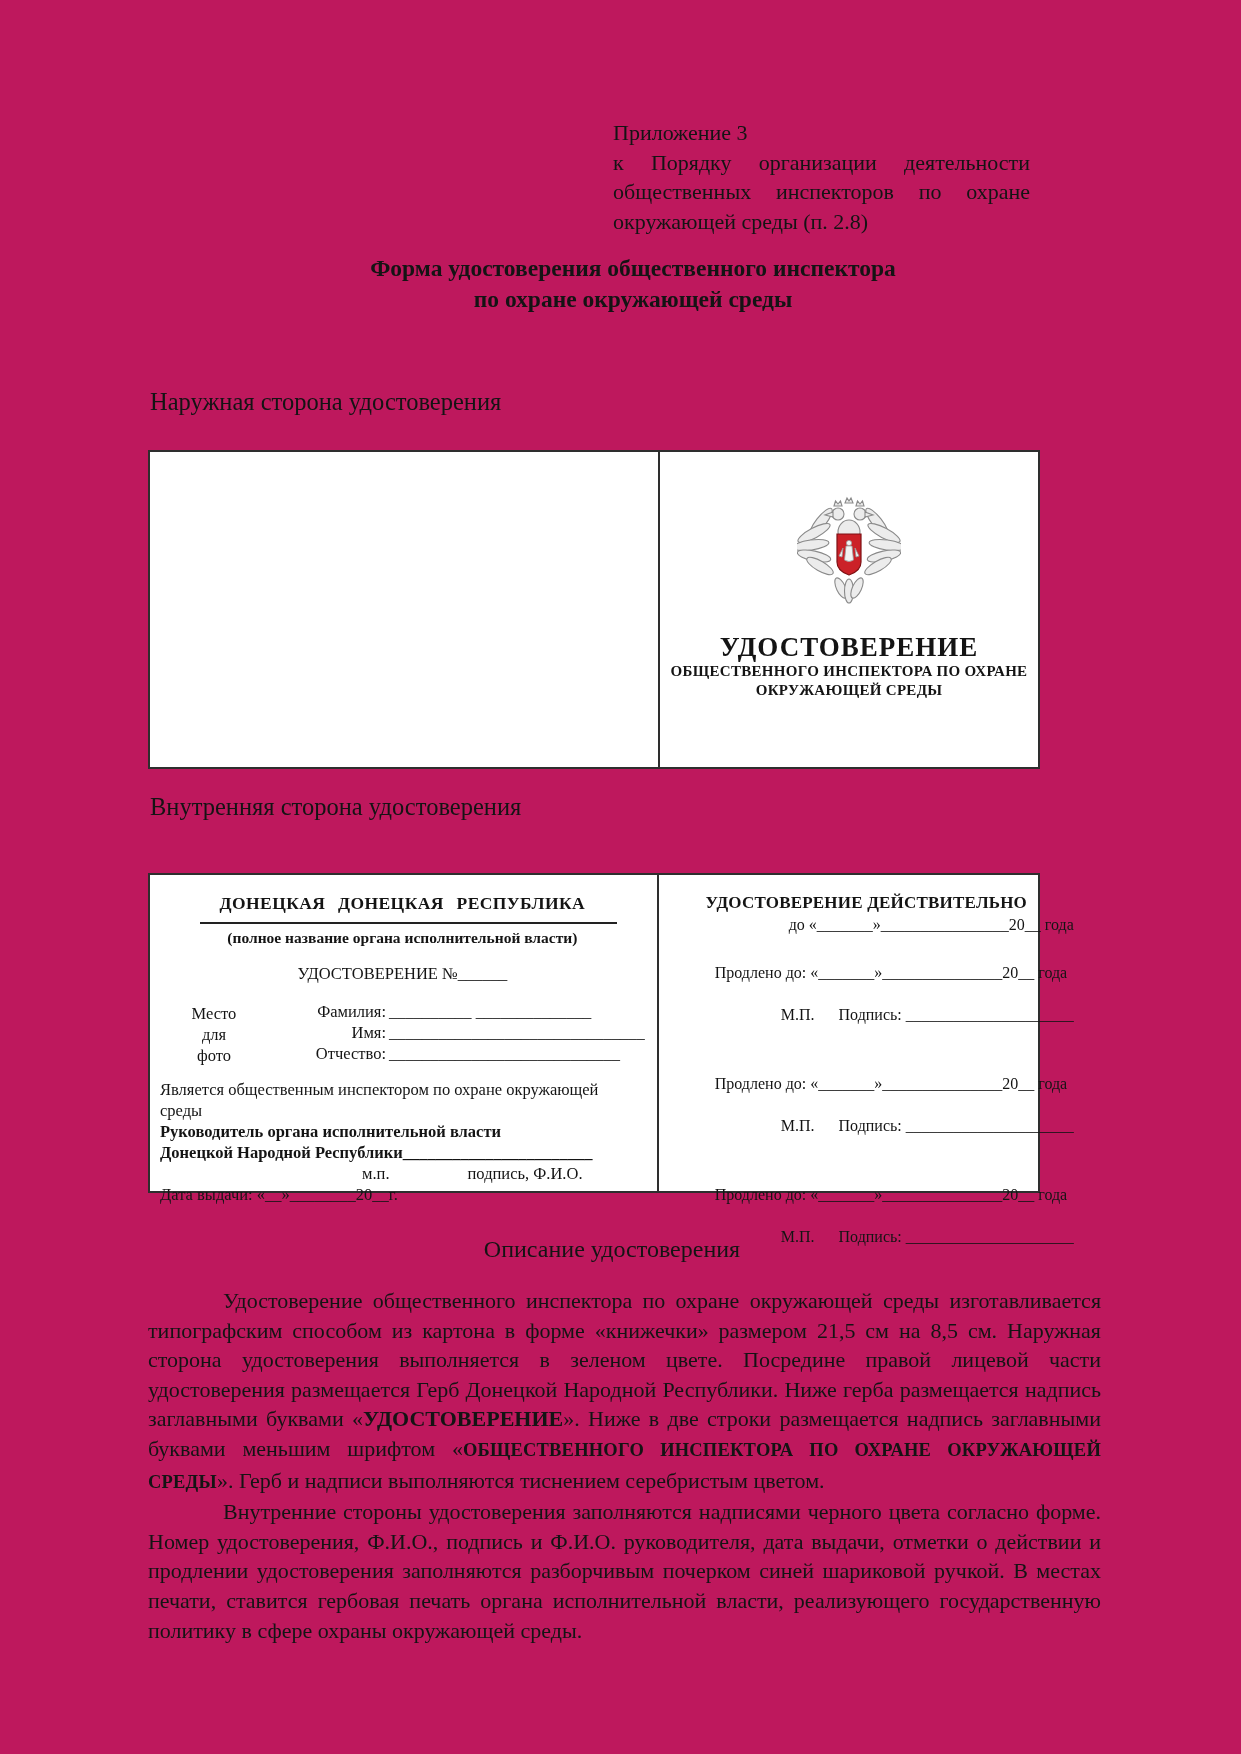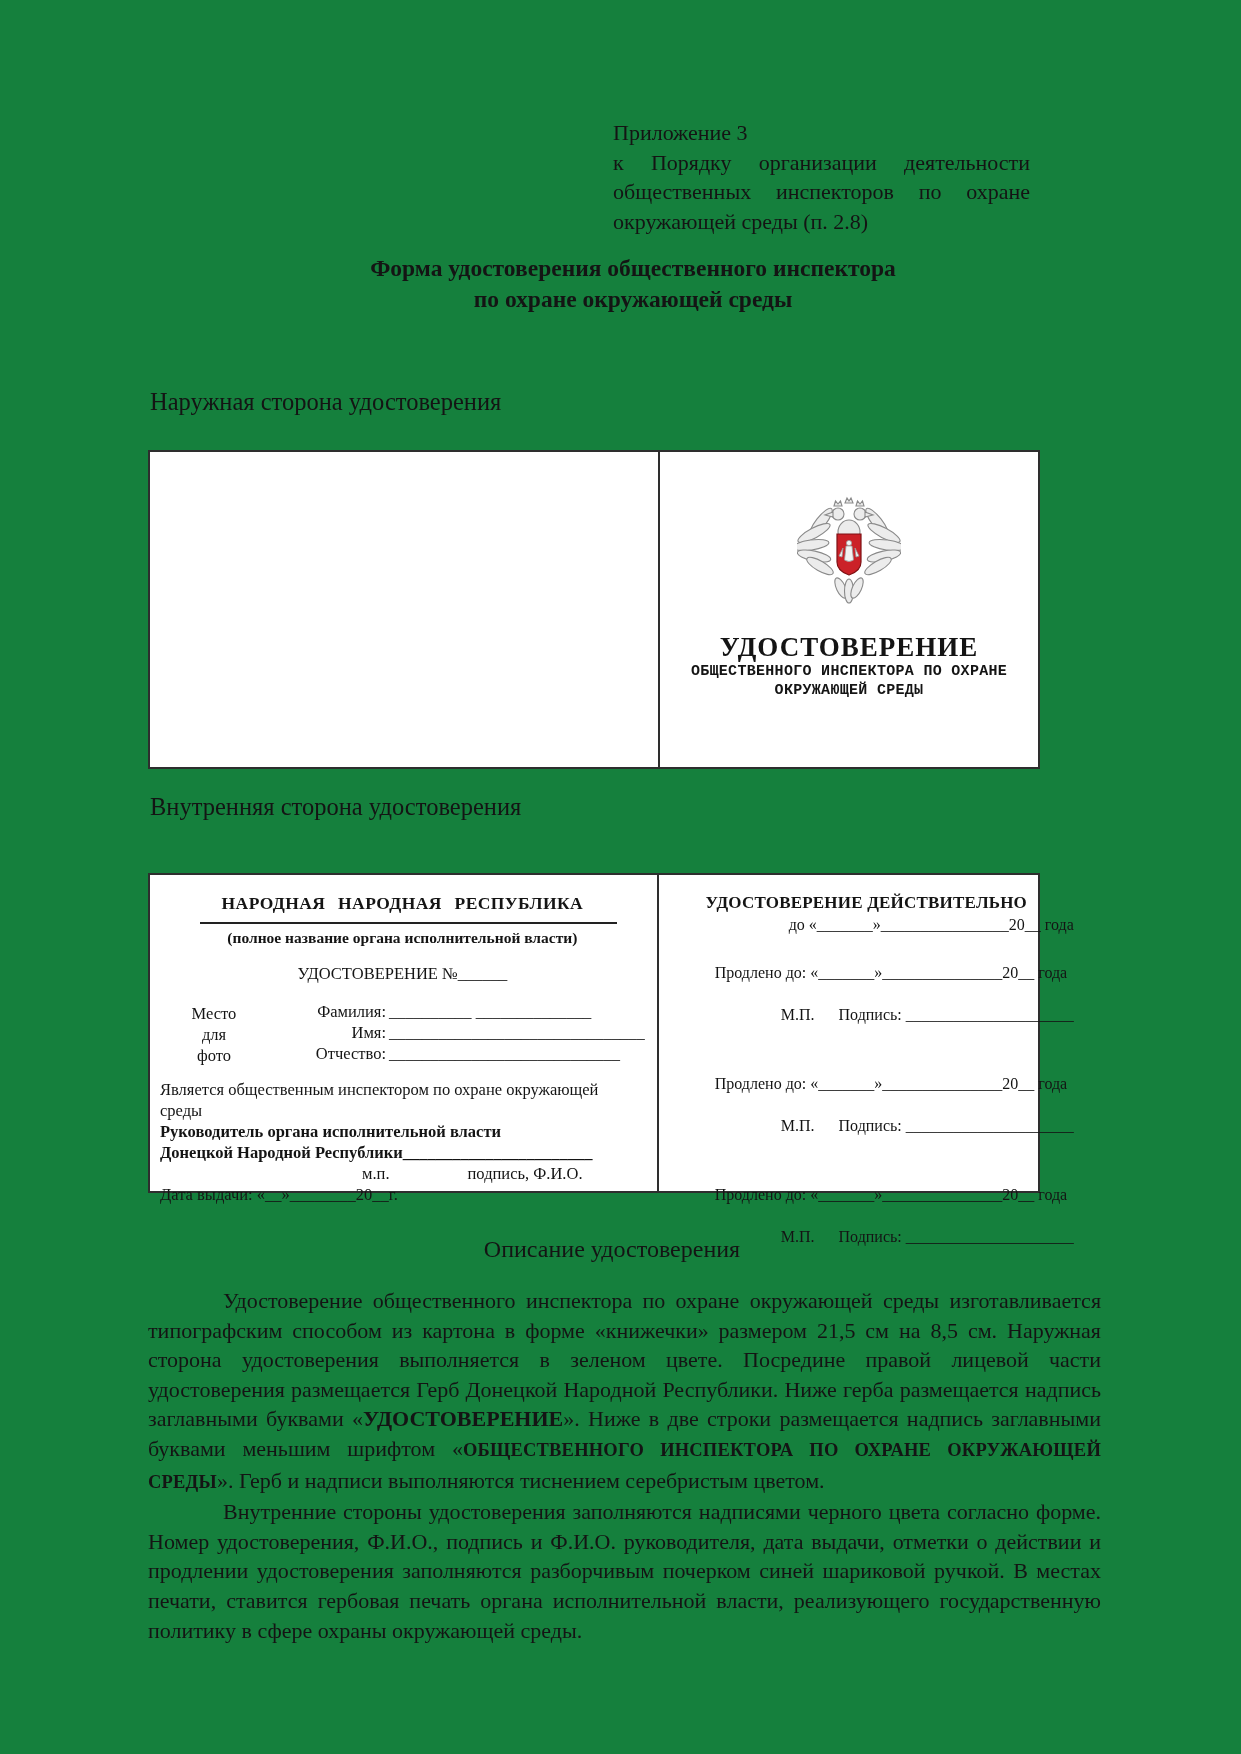--- a/index.html
+++ b/index.html
@@ -1,19 +1,19 @@
 <!DOCTYPE html>
 <html lang="ru"><head>
 <meta charset="utf-8">
 <style>
   html,body{margin:0;padding:0;background:#ffffff;}
   .page{
     position:relative;
     width:1241px;height:1754px;
-    background:#15803d;
+    background:#be185d;
     font-family:"Liberation Serif","DejaVu Serif",serif;
     color:#141414;
     overflow:hidden;
   }
   
   .annotation{position:absolute;left:613px;top:118px;width:417px;font-size:22px;line-height:29.5px;}
   .annotation .just{text-align:justify;}
   
   .doc-title{position:absolute;left:0;top:253px;width:1218px;text-align:center;font-weight:bold;font-size:23.5px;line-height:31px;padding-left:24px;}
   
@@ -23,21 +23,21 @@
   
   .card{position:absolute;left:148px;width:888px;border:2px solid #2e2e2e;display:flex;background:#fff;}
   .outer-card{top:450px;height:315px;}
   .inner-card{top:873px;height:316px;}
   .card-left{width:510px;border-right:2px solid #2e2e2e;box-sizing:border-box;}
   .card-right{flex:1;box-sizing:border-box;}
   
   .outer-right{display:flex;flex-direction:column;align-items:center;}
   .emblem{margin-top:44px;}
   .outer-title{margin-top:26px;font-weight:bold;font-size:27px;letter-spacing:1px;line-height:30px;}
-  .outer-sub{font-weight:bold;font-size:15px;line-height:19px;letter-spacing:0.3px;font-family:Liberation Mono, monospace;}
+  .outer-sub{font-weight:bold;font-size:15px;line-height:19px;letter-spacing:0.3px;}
   
   .inner-left{padding:18px 12px 0 10px;}
   .country{text-align:center;font-weight:bold;font-size:17.5px;word-spacing:8px;letter-spacing:0.4px;line-height:20px;}
   .rule{border-top:2px solid #222;margin:9px 28px 0 40px;height:0;}
   .org-caption{text-align:center;font-weight:bold;font-size:15.5px;margin-top:4px;line-height:19px;}
   .cert-no{text-align:center;font-size:16.5px;margin-top:16px;line-height:21px;}
   .photo-fields{display:flex;margin-top:17px;font-size:16.5px;line-height:21px;}
   .photo-col{width:108px;text-align:center;padding-top:2px;}
   .fields-col{flex:1;}
   .field-row{display:flex;}
@@ -118,21 +118,21 @@
       <div class="outer-title">УДОСТОВЕРЕНИЕ</div>
       <div class="outer-sub">ОБЩЕСТВЕННОГО ИНСПЕКТОРА ПО ОХРАНЕ</div>
       <div class="outer-sub">ОКРУЖАЮЩЕЙ СРЕДЫ</div>
     </div>
   </div>
 
   <div class="section-heading h2pos">Внутренняя сторона удостоверения</div>
 
   <div class="card inner-card">
     <div class="card-left inner-left">
-      <div class="country">НАРОДНАЯ НАРОДНАЯ РЕСПУБЛИКА</div>
+      <div class="country">ДОНЕЦКАЯ ДОНЕЦКАЯ РЕСПУБЛИКА</div>
       <div class="rule"></div>
       <div class="org-caption">(полное название органа исполнительной власти)</div>
       <div class="cert-no">УДОСТОВЕРЕНИЕ №______</div>
       <div class="photo-fields">
         <div class="photo-col">
           <div>Место</div>
           <div>для</div>
           <div>фото</div>
         </div>
         <div class="fields-col">

